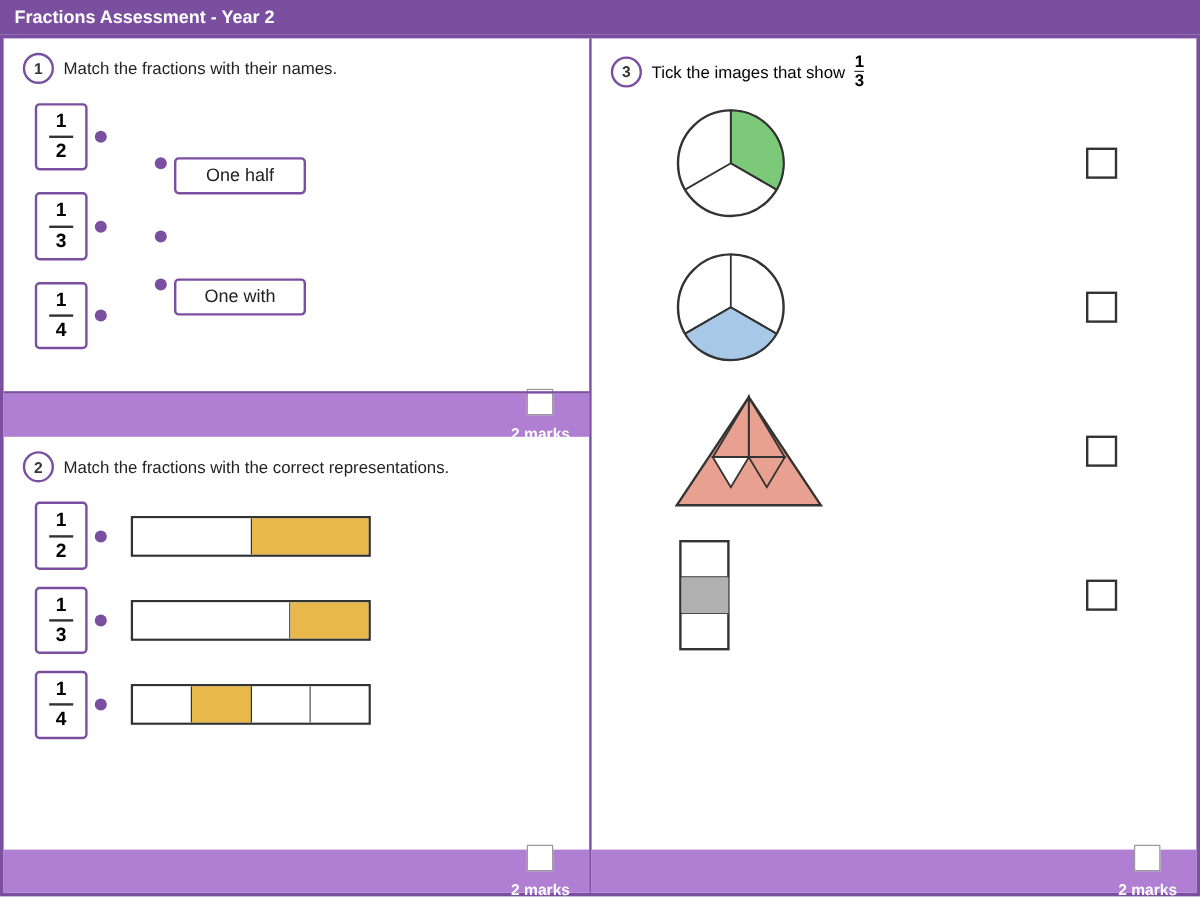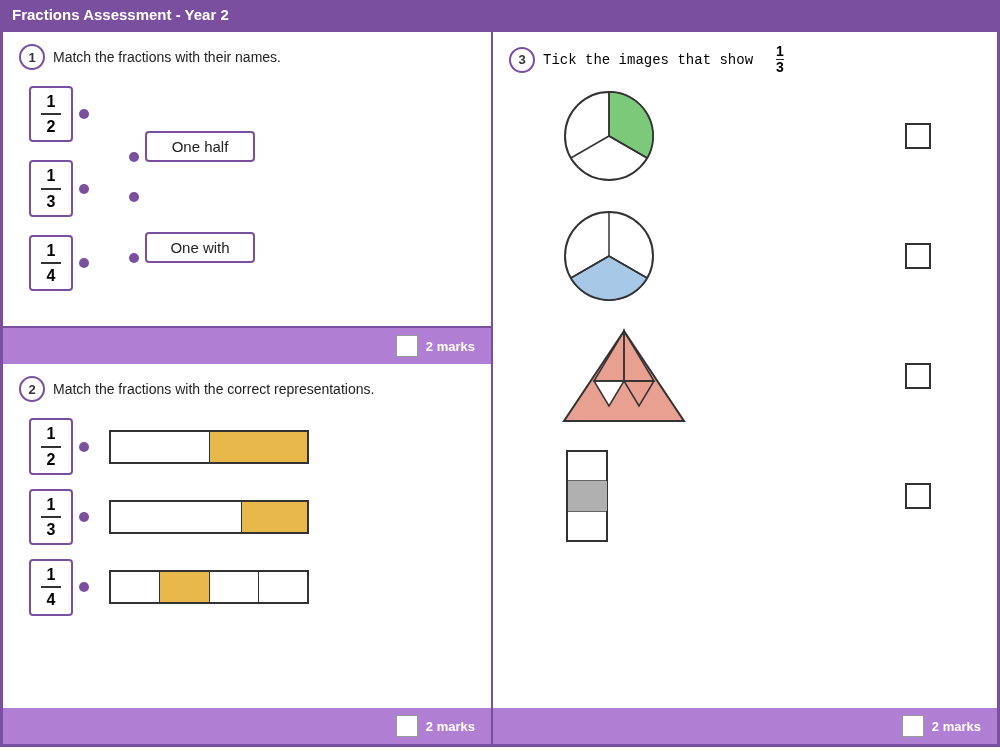--- a/index.html
+++ b/index.html
@@ -56,20 +56,21 @@
       height: 36px;
     }
 
     .marks-box {
       display: flex;
       align-items: center;
       gap: 8px;
       font-size: 13px;
       color: white;
       font-weight: bold;
+      flex-direction: column;
     }
 
     .marks-checkbox {
       width: 22px;
       height: 22px;
       background: white;
       border: 1px solid #999;
     }
 
     
@@ -167,21 +168,21 @@
     }
 
     .fraction-row {
       display: flex;
       align-items: center;
       gap: 6px;
     }
 
     .name-row {
       display: flex;
-      align-items: flex-end;
+      align-items: flex-start;
       gap: 6px;
       margin-top: 16px;
     }
 
     
     .q2-content {
       display: flex;
       flex-direction: column;
       gap: 14px;
       margin-left: 10px;
@@ -424,21 +425,21 @@
         <span>2 marks</span>
       </div>
     </div>
 
   </div>
 
   <div class="right-panel">
     <div class="q3-section" style="border-bottom: none; flex:1;">
       <div class="q3-title">
         <span class="q-number">3</span>
-        <span style="margin-right:19px;font-family:Liberation Mono, monospace;">Tick the images that show</span>
+        <span style="margin-right:4px;">Tick the images that show</span>
         <span class="q3-fraction-inline">
           <span>1</span>
           <span class="fline"></span>
           <span>3</span>
         </span>
       </div>
 
       <div class="q3-images-grid">
 
         <div class="q3-item-row">

